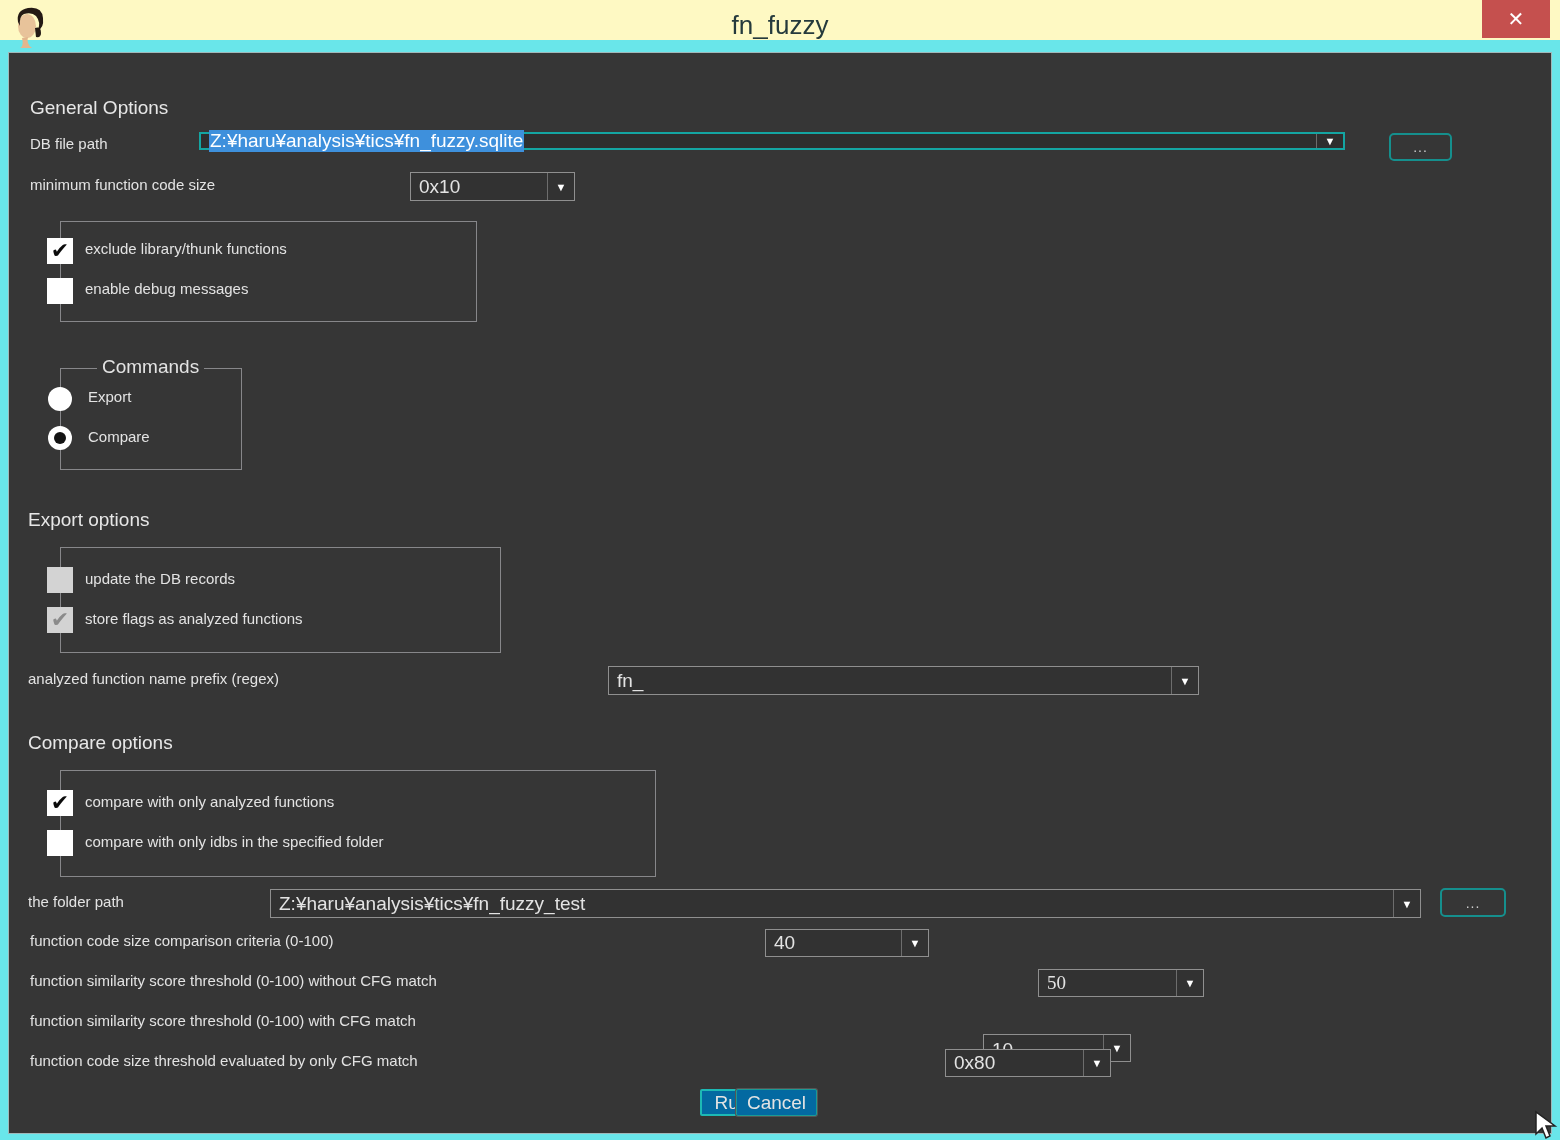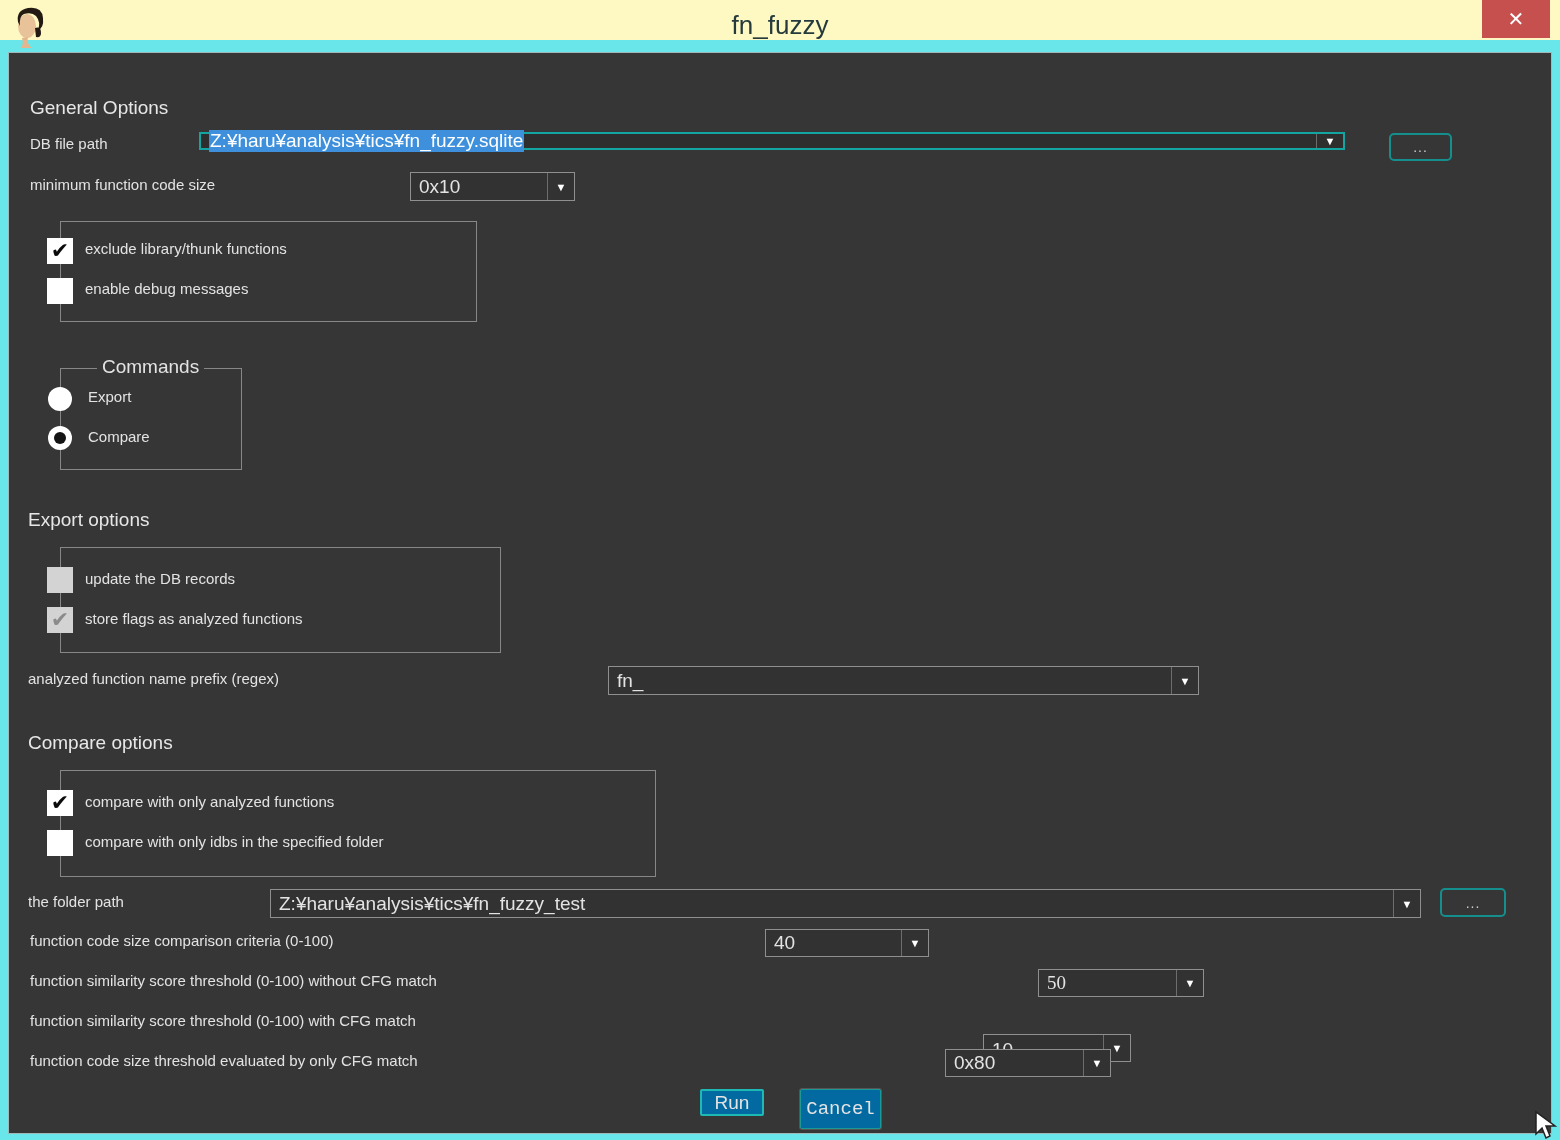--- a/index.html
+++ b/index.html
@@ -172,17 +172,17 @@
 
 <div class="lbl" style="left:30px;top:1052px;">function code size threshold evaluated by only CFG match</div>
 <div class="combo" style="left:945px;top:1049px;width:166px;height:28px;">
   <div class="combo-text">0x80</div>
   <div class="combo-arrow">
       <span>▼</span>
     </div>
 </div>
 
 <div class="push-btn default" style="left:700px;top:1089px;width:64px;height:27px;">Run</div>
-<div class="push-btn normal" style="left:800px;top:1089px;width:81px;height:40px;font-family:Liberation Mono, monospace;">Cancel</div>
+<div class="push-btn normal" style="left:736px;top:1089px;width:81px;height:27px;">Cancel</div>
 
 <svg class="cursor" width="30" height="30" viewBox="0 0 30 30">
   <path d="M2 2 L2 24 L8 18 L12 28 L16 26 L12 16 L21 16 Z" fill="#fff" stroke="#222" stroke-width="1.5"></path>
 </svg>
 
 </body></html>

